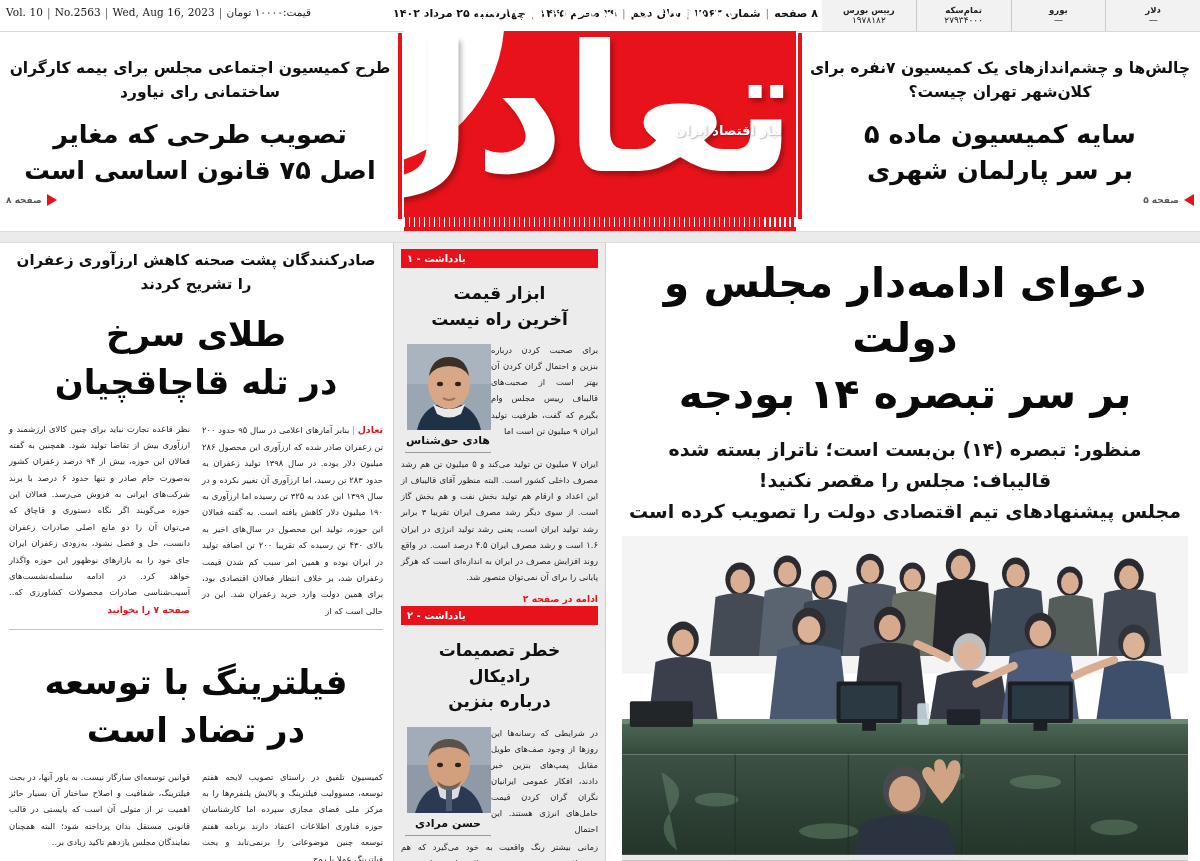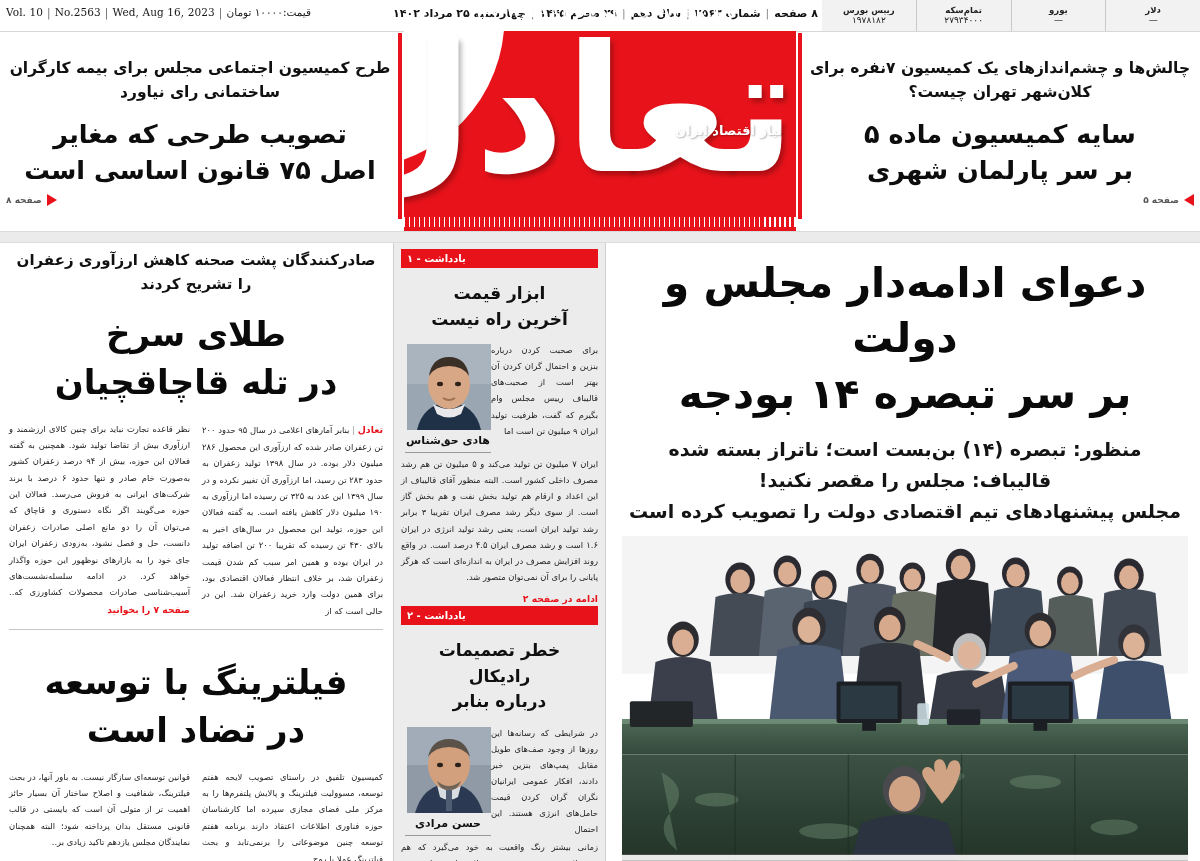--- a/index.html
+++ b/index.html
@@ -518,21 +518,21 @@
           <span class="cont-link">ادامه در صفحه ۲</span>
         </div>
       </div>
 
       <div class="note-sep"></div>
 
       <div>
         <div class="note-tag">یادداشت - ۲</div>
         <div class="note-title">
           <div>خطر تصمیمات رادیکال</div>
-          <div>درباره بنابر</div>
+          <div>درباره بنزین</div>
         </div>
         <div class="note-author-box">
           <div class="note-portrait">
             <svg viewBox="0 0 84 86">
               <rect width="84" height="86" fill="#8f9aa6"></rect>
               <rect x="0" y="0" width="84" height="38" fill="#a2acb8"></rect>
               <path d="M8 86 q8 -28 34 -30 q26 2 34 30z" fill="#2b3a52"></path>
               <path d="M30 58 q12 10 24 0 l-3 12 q-9 6 -18 0z" fill="#d8dde2"></path>
               <rect x="39" y="62" width="6" height="22" fill="#4e5d72"></rect>
               <ellipse cx="42" cy="38" rx="21" ry="25" fill="#d3a07e"></ellipse>

